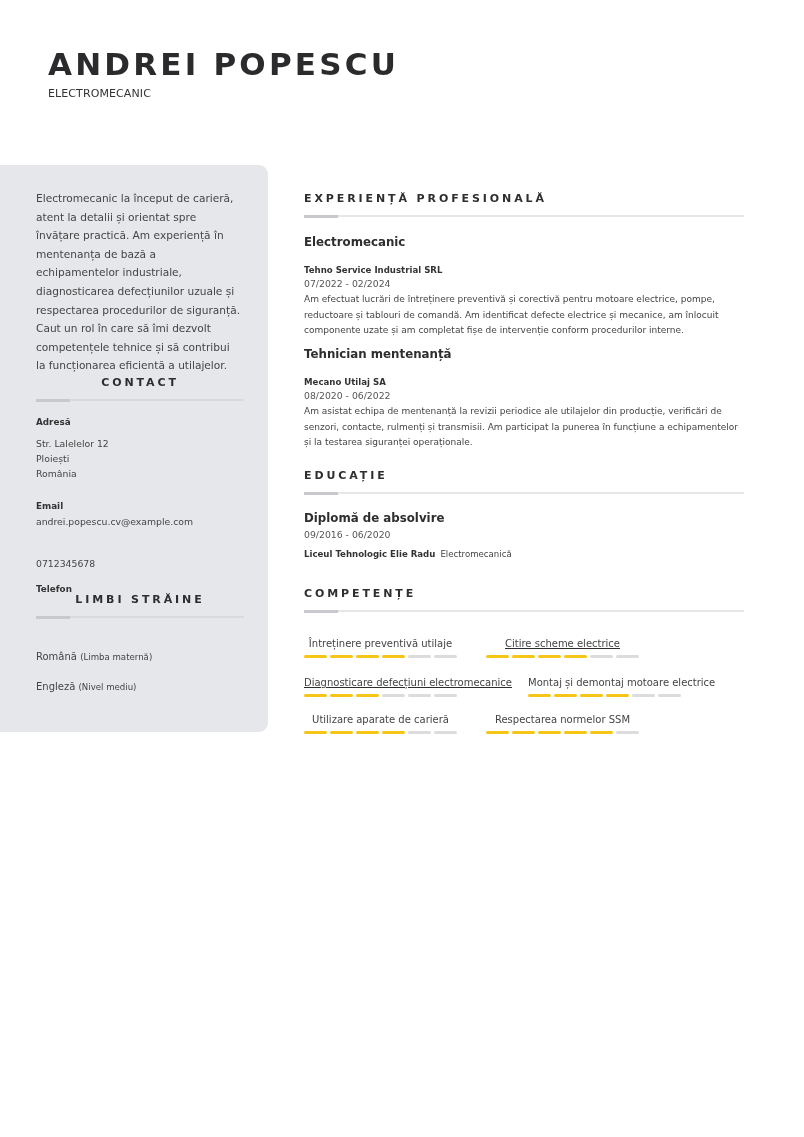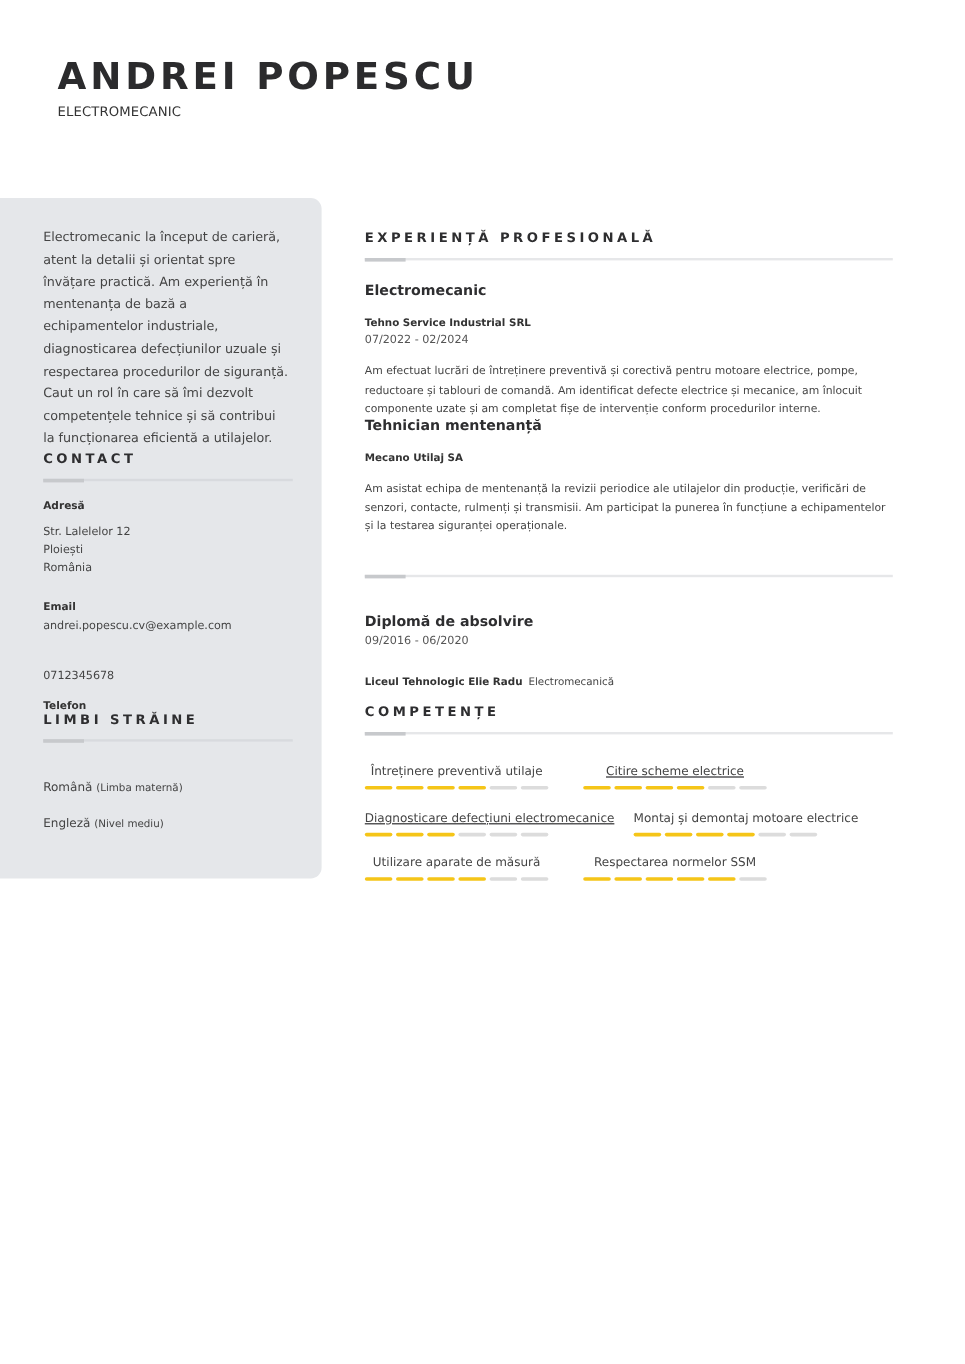--- a/index.html
+++ b/index.html
@@ -8,36 +8,36 @@
   .header { position: absolute; left: 48px; top: 44px; }
   .name { font-family: "DejaVu Sans", sans-serif; font-weight: bold; font-size: 31px;
           letter-spacing: 3.2px; color: #2b2b2d; margin: 0; line-height: 40px; }
   .title { font-size: 11px; color: #333; margin-top: 3px; letter-spacing: 0.1px; }
 
   .sidebar { position: absolute; left: 0; top: 165px; width: 268px; height: 567px;
              background: #e5e7ea; border-radius: 0 9px 9px 0; }
   .summary { position: absolute; left: 36px; top: 24px; width: 205px;
              font-size: 10.6px; line-height: 18.6px; color: #444; }
   .side-h { position: absolute; left: 36px; width: 208px; }
-  .side-h .h { font-size: 11px; font-weight: bold; letter-spacing: 2.9px; color: #2e2e30; }
+  .side-h .h { font-size: 11px; font-weight: bold; letter-spacing: 2.9px; color: #2e2e30; text-align: center; }
   .rule { position: relative; height: 2px; margin-top: 10px; background: #d8dade; }
   .rule .accent { position: absolute; left: 0; top: -0.5px; width: 34px; height: 3px; background: #c7c9cc; }
   .lbl { position: absolute; left: 36px; font-size: 8.8px; font-weight: bold; color: #333; }
   .val { position: absolute; left: 36px; font-size: 9.3px; color: #444; line-height: 15px; }
   .lang { position: absolute; left: 36px; font-size: 10px; color: #444; }
   .lang small { font-size: 8.6px; }
 
   .main { position: absolute; left: 304px; top: 192px; width: 440px; }
   .sec-h { font-size: 11px; font-weight: bold; letter-spacing: 2.9px; color: #2e2e30; }
   .main .rule { background: #e6e7e9; }
   .job { position: absolute; left: 0; width: 440px; }
   .job .role { font-size: 11.8px; font-weight: bold; color: #2e2e30; }
   .job .comp { font-size: 8.6px; font-weight: bold; color: #333; margin-top: 16px; }
   .job .dates { font-size: 9.3px; color: #555; margin-top: 3px; }
-  .job .desc { font-size: 9px; line-height: 15.7px; color: #444; margin-top: 14px; }
+  .job .desc { font-size: 9px; line-height: 15.7px; color: #444; margin-top: 3px; }
   .edu-school { font-size: 8.6px; font-weight: bold; color: #333; }
   .edu-field { font-size: 8.6px; color: #444; margin-left: 5px; font-weight: normal; }
   .skill { position: absolute; text-align: center; }
   .skill .sname { font-size: 10px; color: #444; white-space: nowrap; }
   .bars { display: flex; gap: 3px; margin-top: 6px; }
   .bars span { width: 23px; height: 3px; border-radius: 2px; background: #dcdcdc; }
   .bars span.on { background: #f5c518; }
 </style>
 </head>
 <body>
@@ -99,33 +99,35 @@
   <div class="job" style="top:43px;">
     <div class="role">Electromecanic</div>
     <div class="comp">Tehno Service Industrial SRL</div>
     <div class="dates">07/2022 - 02/2024</div>
     <div class="desc">Am efectuat lucrări de întreținere preventivă și corectivă pentru motoare electrice, pompe, reductoare și tablouri de comandă. Am identificat defecte electrice și mecanice, am înlocuit componente uzate și am completat fișe de intervenție conform procedurilor interne.</div>
   </div>
 
   <div class="job" style="top:155px;">
     <div class="role">Tehnician mentenanță</div>
     <div class="comp">Mecano Utilaj SA</div>
+    <div class="dates">08/2020 - 06/2022</div>
     <div class="desc">Am asistat echipa de mentenanță la revizii periodice ale utilajelor din producție, verificări de senzori, contacte, rulmenți și transmisii. Am participat la punerea în funcțiune a echipamentelor și la testarea siguranței operaționale.</div>
   </div>
 
   <div style="position:absolute; left:0; top:277px; width:440px;">
+    <div class="sec-h">EDUCAȚIE</div>
     <div class="rule">
         <div class="accent"></div>
       </div>
   </div>
 
   <div class="job" style="top:319px;">
     <div class="role">Diplomă de absolvire</div>
     <div class="dates" style="margin-top:4px;">09/2016 - 06/2020</div>
-    <div style="margin-top:16px;">
+    <div style="margin-top:2px;">
       <span class="edu-school">Liceul Tehnologic Elie Radu</span><span class="edu-field">Electromecanică</span>
     </div>
   </div>
 
   <div style="position:absolute; left:0; top:395px; width:440px;">
     <div class="sec-h">COMPETENȚE</div>
     <div class="rule">
         <div class="accent"></div>
       </div>
   </div>
@@ -168,21 +170,21 @@
     <div class="bars">
         <span class="on" style="background: rgb(245, 197, 24);"></span>
         <span class="on" style="background: rgb(245, 197, 24);"></span>
         <span class="on" style="background: rgb(245, 197, 24);"></span>
         <span class="on" style="background: rgb(245, 197, 24);"></span>
         <span></span>
         <span></span>
       </div>
   </div>
   <div class="skill" style="left:0; top:522px;">
-    <div class="sname">Utilizare aparate de măsură</div>
+    <div class="sname">Utilizare aparate de carieră</div>
     <div class="bars">
         <span class="on" style="background: rgb(245, 197, 24);"></span>
         <span class="on" style="background: rgb(245, 197, 24);"></span>
         <span class="on" style="background: rgb(245, 197, 24);"></span>
         <span class="on" style="background: rgb(245, 197, 24);"></span>
         <span></span>
         <span></span>
       </div>
   </div>
   <div class="skill" style="left:182px; top:522px;">

